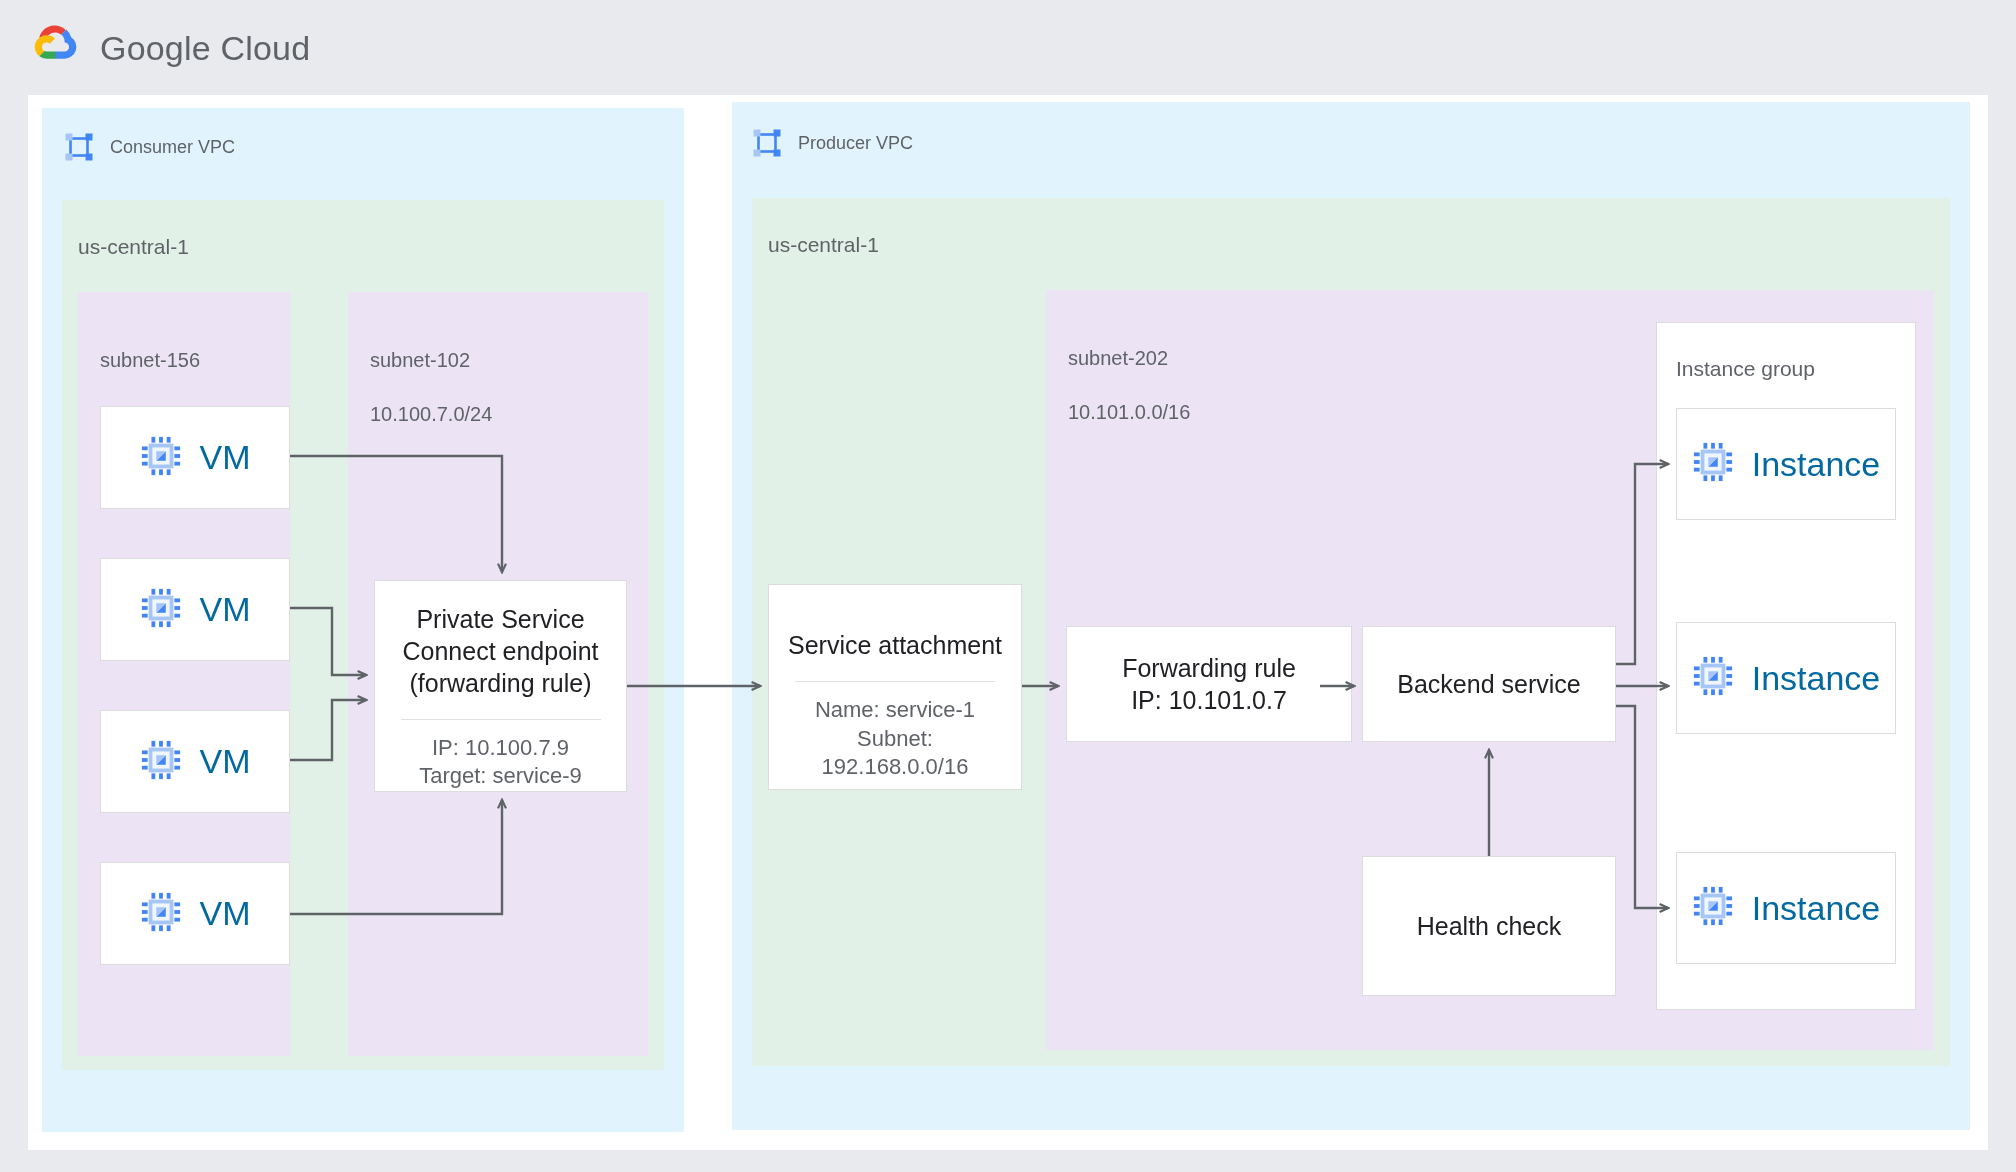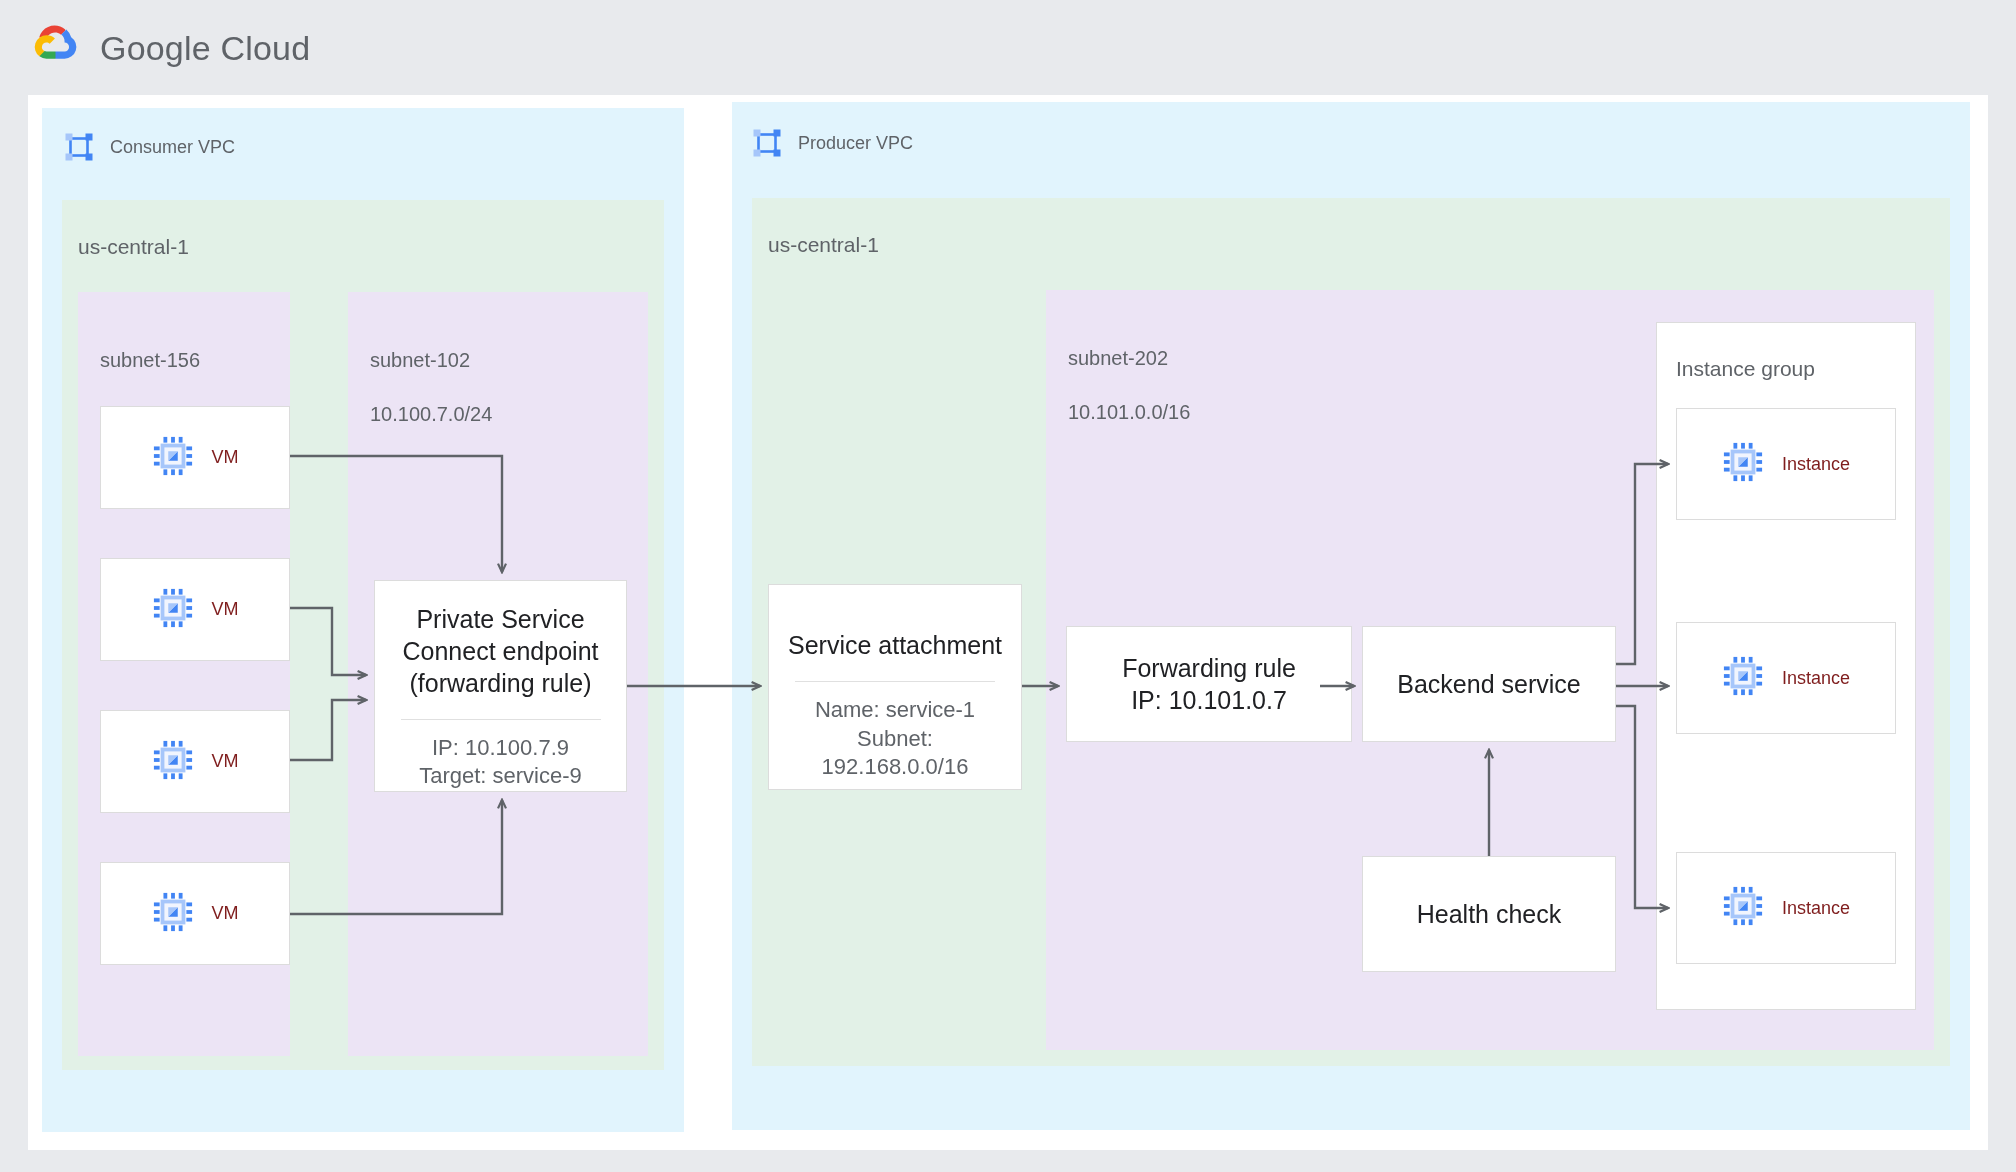--- a/index.html
+++ b/index.html
@@ -29,21 +29,21 @@
   .region{position:absolute;background:#e2f1e7;}
   .region-label{position:absolute;font-size:21px;color:#5f6368;}
 
   .subnet{position:absolute;background:#ece4f5;}
   .subnet-label{position:absolute;font-size:20px;color:#5f6368;line-height:1.35;white-space:pre-line;}
 
   
   .node{position:absolute;background:#ffffff;border:1px solid #dcdcdc;box-sizing:border-box;
         display:flex;flex-direction:column;align-items:center;justify-content:center;}
   .node-icon-row{display:flex;align-items:center;gap:18px;}
-  .node-label{font-size:18px;color:#7f1d1d;white-space:nowrap;}
+  .node-label{font-size:34px;color:#0369a1;white-space:nowrap;}
   .node-title{font-size:25px;color:#202124;text-align:center;line-height:1.28;white-space:pre-line;}
   .node-sub{font-size:22px;color:#5f6368;text-align:center;line-height:1.3;white-space:pre-line;}
   .divider{height:1px;background:#e0e0e0;}
 
   .igroup{position:absolute;background:#ffffff;border:1px solid #dcdcdc;box-sizing:border-box;}
   .igroup-label{position:absolute;font-size:21px;color:#5f6368;}
 
   svg.wires{position:absolute;left:0;top:0;width:2016px;height:1172px;pointer-events:none;}
   .wire{fill:none;stroke:#5f6368;stroke-width:2.4;}
 </style>
@@ -249,21 +249,21 @@
 
   <div class="node" style="left:1066px;top:626px;width:286px;height:116px;">
     <div class="node-title">Forwarding rule
 IP: 10.101.0.7</div>
   </div>
 
   <div class="node" style="left:1362px;top:626px;width:254px;height:116px;">
     <div class="node-title">Backend service</div>
   </div>
 
-  <div class="node" style="left:1362px;top:856px;width:254px;height:116px;">
+  <div class="node" style="left:1362px;top:856px;width:254px;height:140px;">
     <div class="node-title">Health check</div>
   </div>
 
   <div class="igroup" style="left:1656px;top:322px;width:260px;height:688px;"></div>
   <div class="igroup-label" style="left:1676px;top:357px;">Instance group</div>
 
   <div class="node" style="left:1676px;top:408px;width:220px;height:112px;">
     <div class="node-icon-row">
       <span>
         <svg viewBox="0 0 44 44" width="42" height="42">

